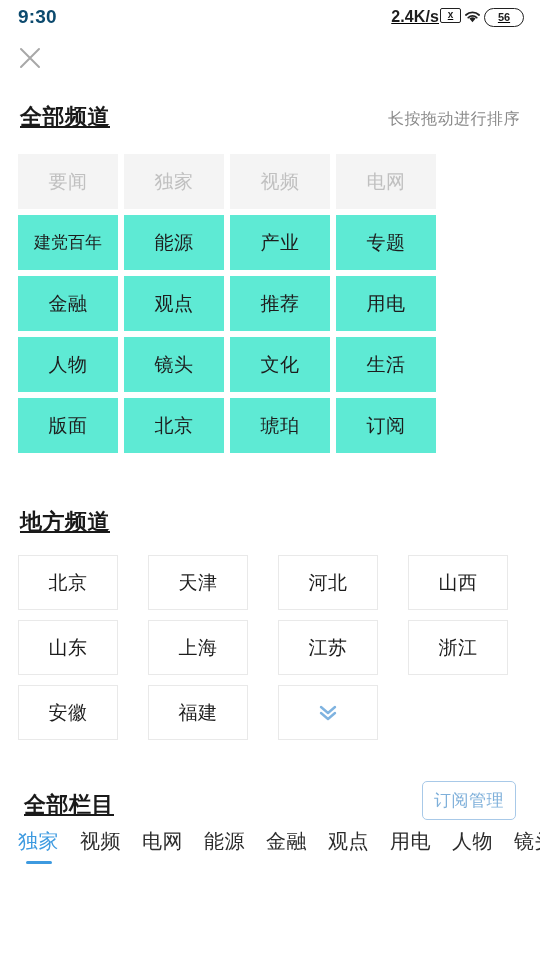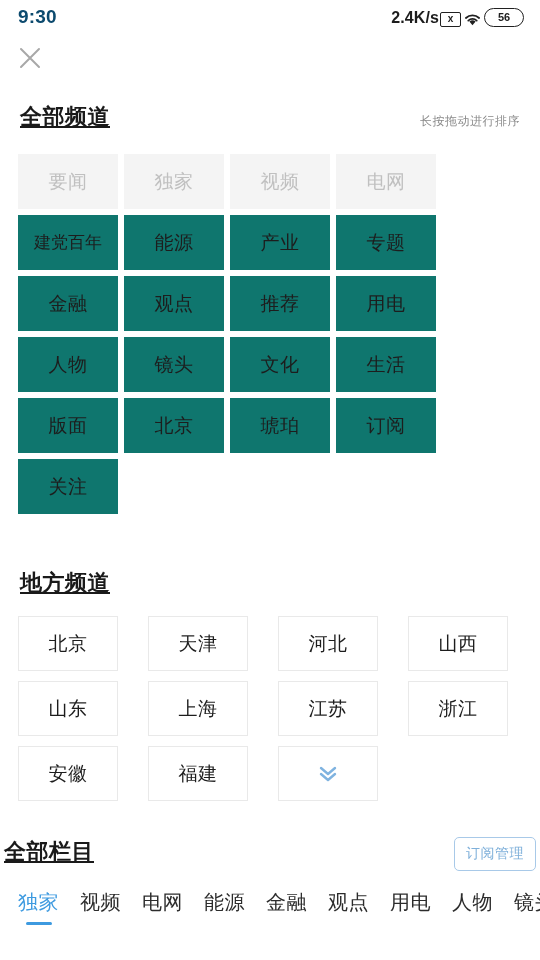--- a/index.html
+++ b/index.html
@@ -12,21 +12,21 @@
   }
   .screen { position:relative; width:540px; height:960px; background:#fff; }
 
   
   .statusbar {
     position:absolute; top:0; left:0; width:540px; height:34px;
     display:flex; align-items:center; justify-content:space-between;
     padding:0 16px 0 18px;
   }
   .status-time { font-size:19px; font-weight:bold; color:#0c4a6e; letter-spacing:0.2px; }
-  .status-right { display:flex; align-items:flex-end; gap:1px; }
+  .status-right { display:flex; align-items:flex-start; gap:1px;text-decoration:underline; }
   .status-net { font-size:16px; font-weight:bold; color:#1d1d1d; letter-spacing:0.1px; }
   .icon-sim {
     width:21px; height:15px; border:1.6px solid #202020; border-radius:2px;
     display:flex; align-items:center; justify-content:center;
     font-size:10px; font-weight:bold; color:#202020; line-height:1;
   }
   .icon-wifi { width:21px; height:16px; position:relative; }
   .icon-wifi svg { display:block; }
   .icon-battery {
     width:40px; height:19px; border:1.6px solid #202020; border-radius:10px;
@@ -42,53 +42,53 @@
   .close-btn svg { display:block; }
 
   
   .content { position:absolute; top:86px; left:0; width:540px; }
 
   .section-head {
     display:flex; align-items:flex-end; justify-content:space-between;
     padding:0 20px; height:46px;
   }
   .section-title { font-size:22px; font-weight:bold; color:#1a1a1a; letter-spacing:0.5px;text-decoration:underline; }
-  .section-hint { font-size:12px; color:#8a8a8a; letter-spacing:0.5px; padding-bottom:2px; }
+  .section-hint { font-size:16px; color:#8a8a8a; letter-spacing:0.5px; padding-bottom:2px; }
 
   
   .chip-grid {
     display:flex; flex-wrap:wrap;
     padding:0 18px;
     gap:10px 30px;
   }
   .chip {
     width:100px; height:55px;
     display:flex; align-items:center; justify-content:center;
     font-size:19px; letter-spacing:0.5px; cursor:pointer; user-select:none;
   }
-  .chip.filled { background:#0f766e; color:#1d1d1d; }
+  .chip.filled { background:#5eead4; color:#1d1d1d; }
   .chip.filled.disabled { color:#c0c0c0; background:#f4f4f4; }
   .chip.filled .chip-label-long { font-size:17px; letter-spacing:0px; }
   .chip.outlined { background:#ffffff; border:1px solid #e9e9e9; color:#1d1d1d; }
   .chip.outlined.more { color:#7fb3e0; }
   .chip .chev { display:block; }
 
   .grid-all { margin-top:22px;gap:6px; }
   .grid-local { margin-top:18px; }
 
   .head-local { margin-top:38px; }
   .head-columns { margin-top:36px; }
 
   .head-columns .section-head-inner {
-    display:flex; align-items:flex-start; justify-content:space-between;
-    padding:0 4px; height:44px;
+    display:flex; align-items:flex-end; justify-content:space-between;
+    padding:0 24px; height:44px;
   }
   .btn-subscribe {
     border:1px solid #a8c9e8; color:#7fb0da; background:#fff;
-    font-size:14px; border-radius:5px; padding:7px 11px;
+    font-size:17px; border-radius:5px; padding:7px 11px;
     letter-spacing:0.5px; cursor:pointer;
   }
 
   
   .tabstrip {
     display:flex; align-items:flex-start; gap:21px;
     padding:8px 0 0 18px; width:540px; overflow:hidden;
     white-space:nowrap;
   }
   .tab {
@@ -189,23 +189,20 @@
         </div>
         <div class="chip filled">
           <span>北京</span>
         </div>
         <div class="chip filled">
           <span>琥珀</span>
         </div>
         <div class="chip filled">
           <span>订阅</span>
         </div>
-        <div class="chip filled">
-          <span>关注</span>
-        </div>
       </div>
 
     <div class="section-head head-local">
       <div class="section-title">地方频道</div>
     </div>
 
     <div class="chip-grid grid-local" id="local-channels-grid">
         <div class="chip outlined">
           <span>北京</span>
         </div>

